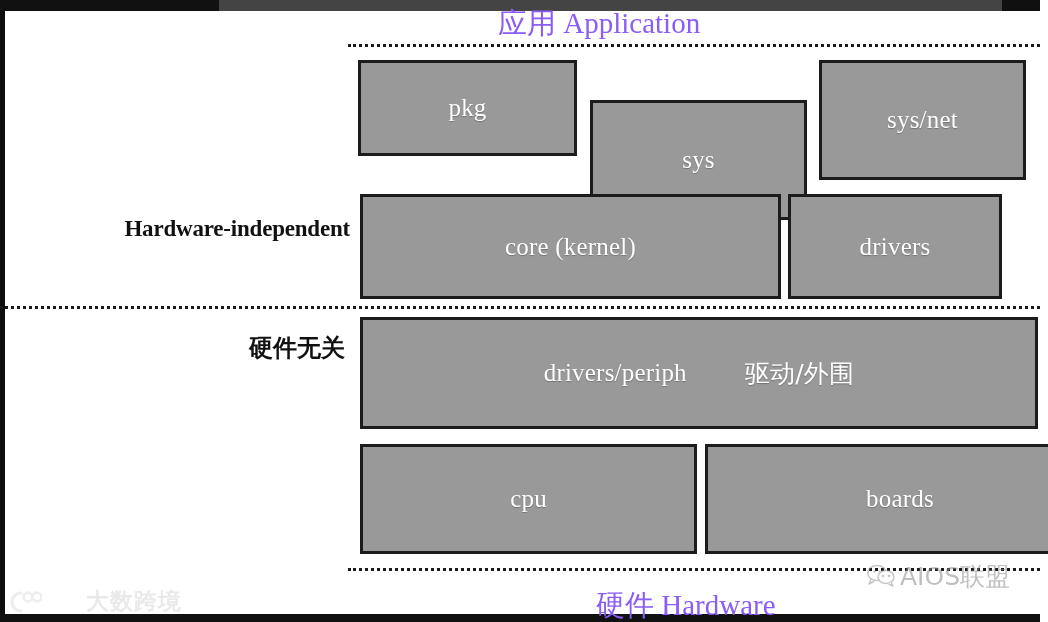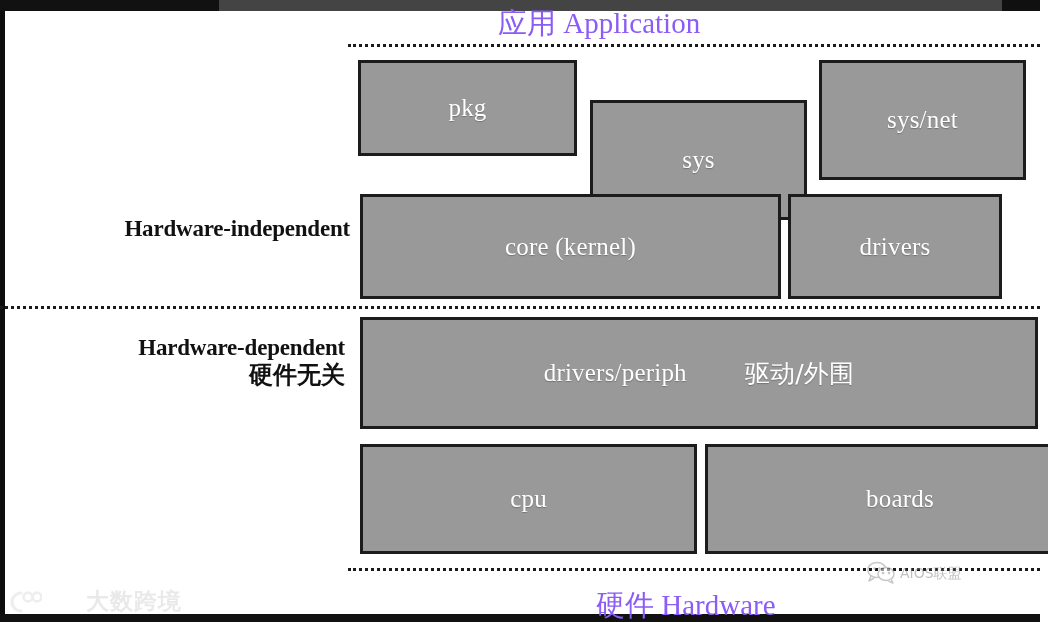--- a/index.html
+++ b/index.html
@@ -136,21 +136,21 @@
     position: absolute;
     left: 866px;
     top: 560px;
     display: flex;
     align-items: center;
     gap: 4px;
     opacity: 0.55;
   }
   .wm-right .wm-text {
     font-family: "DejaVu Sans", sans-serif;
-    font-size: 14px;
+    font-size: 25px;
     color: #8e8e8e;
   }
 </style>
 </head>
 <body>
 
 <div id="canvas">
 
   <div class="top-strip strip-black-left"></div>
   <div class="top-strip strip-gray"></div>
@@ -182,21 +182,20 @@
     <span class="en">Hardware-independent</span>
   </div>
   <div class="box" style="left:360px; top:194px; width:421px; height:105px;">
     <span>core (kernel)</span>
   </div>
   <div class="box" style="left:788px; top:194px; width:214px; height:105px;text-align:center;">
     <span>drivers</span>
   </div>
 
   <div class="side-label" style="left:60px; top:334px; width:285px;">
-    <span class="en">Hardware-dependent</span>
     <span class="cn">硬件无关</span>
   </div>
   <div class="box" style="left:360px; top:444px; width:337px; height:110px;">
     <span>cpu</span>
   </div>
 
   <div class="box two-up" style="left:360px; top:317px; width:678px; height:112px;">
     <span>drivers/periph</span>
     <span class="cn">驱动/外围</span>
   </div>

